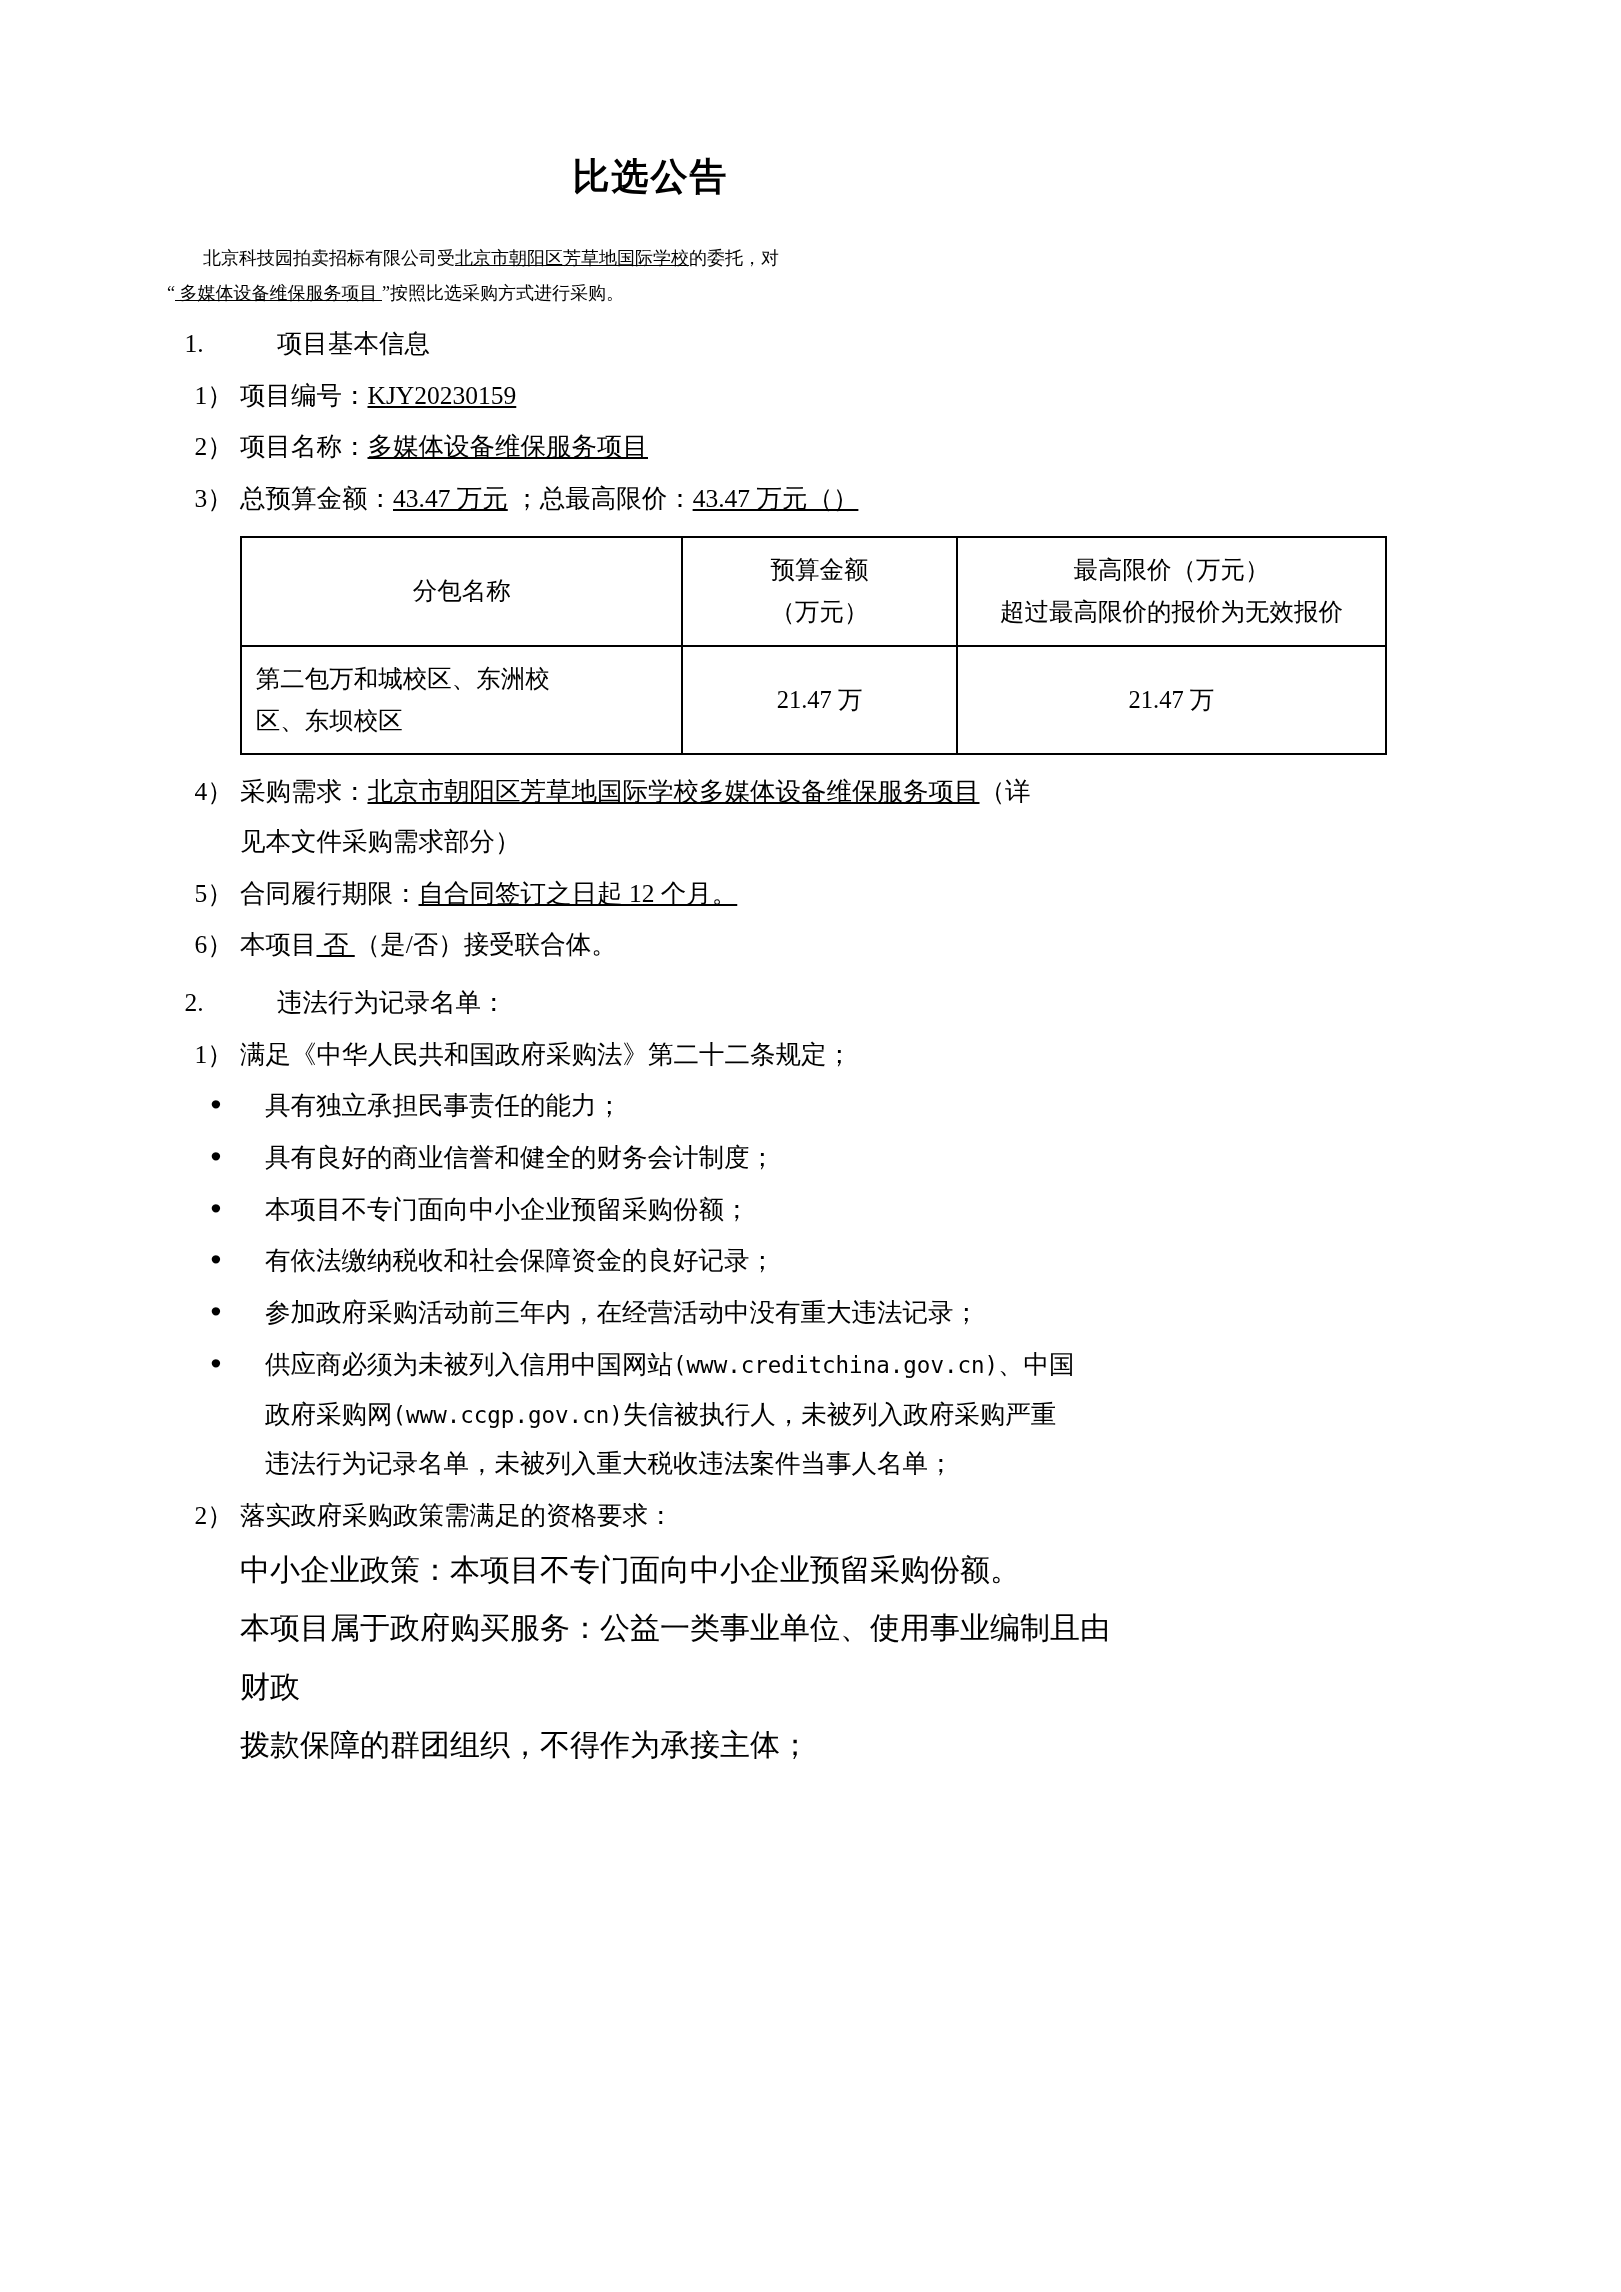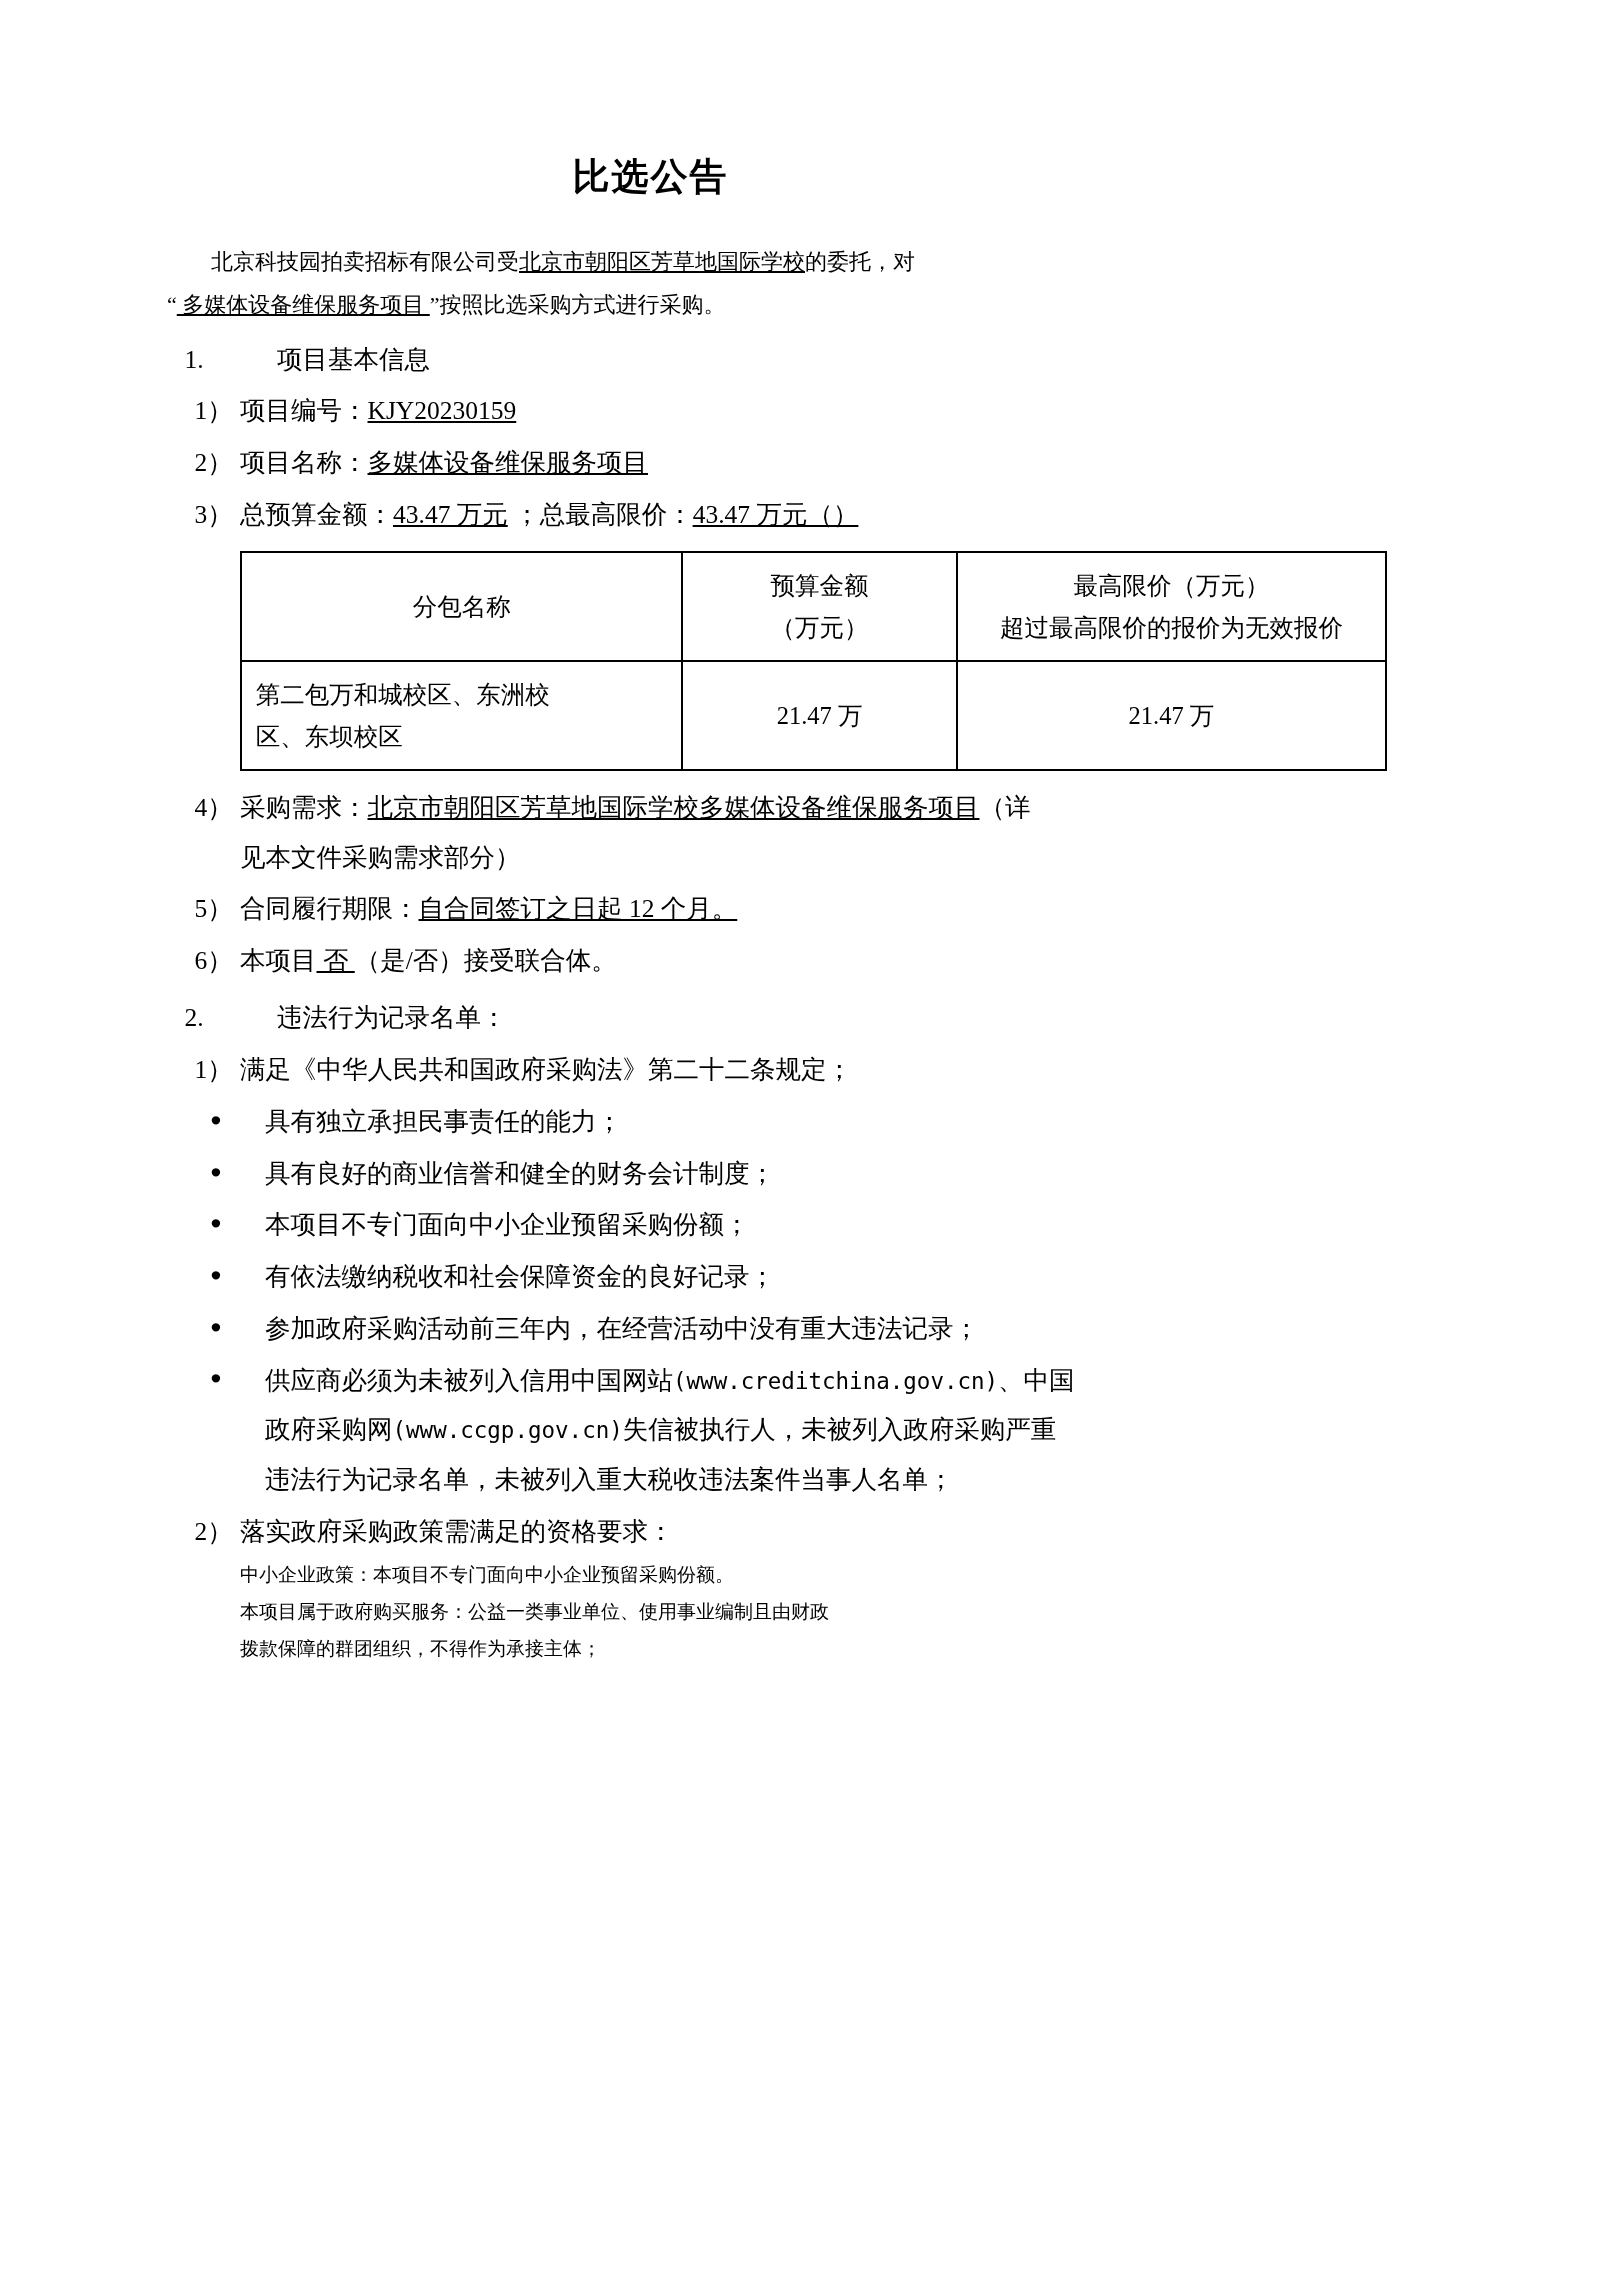--- a/index.html
+++ b/index.html
@@ -22,21 +22,21 @@
     position: relative;
   }
   .doc-title {
     text-align: center;
     font-size: 37px;
     font-weight: bold;
     letter-spacing: 2px;
     margin: 44px 0 39px 0;
   }
   .para {
-    font-size: 22px;
+    font-size: 18px;
     line-height: 1.95;
     text-indent: 2em;
     margin: 0 0 3.9px 0;
   }
   .u {
     text-decoration: underline;
   }
   .ol-num {
     font-size: 25.5px;
     line-height: 1.95;
@@ -80,21 +80,21 @@
     flex: 0 0 98px;
     text-align: center;
     box-sizing: border-box;
     font-size: 19.6px;
     padding-top: 3.9px;
   }
   .bullet-item .content {
     flex: 1 1 auto;
   }
   .plain-indent {
-    font-size: 19px;
+    font-size: 30px;
     line-height: 1.95;
     margin-left: 73px;
   }
   .plain-indent .hang {
     display: block;
     text-indent: 0;
   }
   table.budget {
     border-collapse: collapse;
     margin: 11.8px 0 11.8px 73px;

